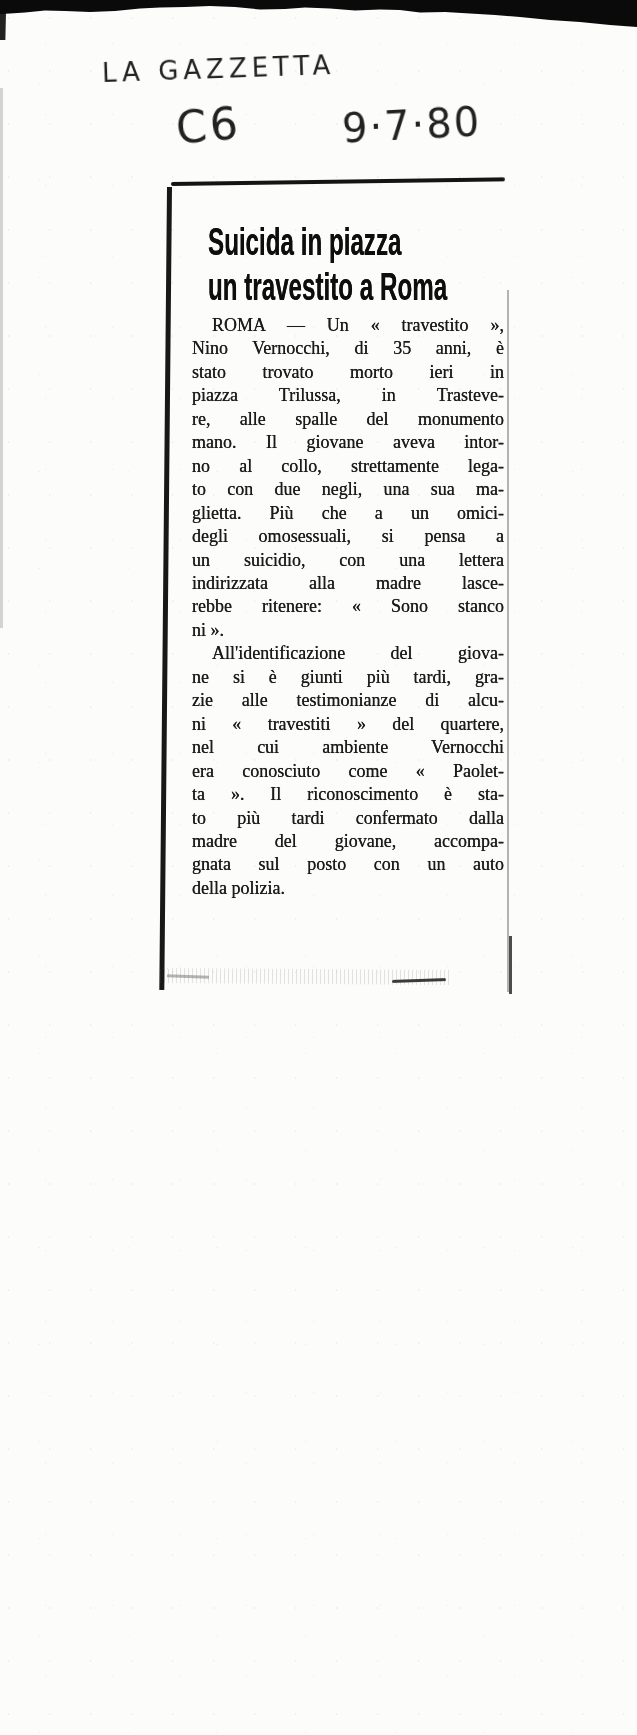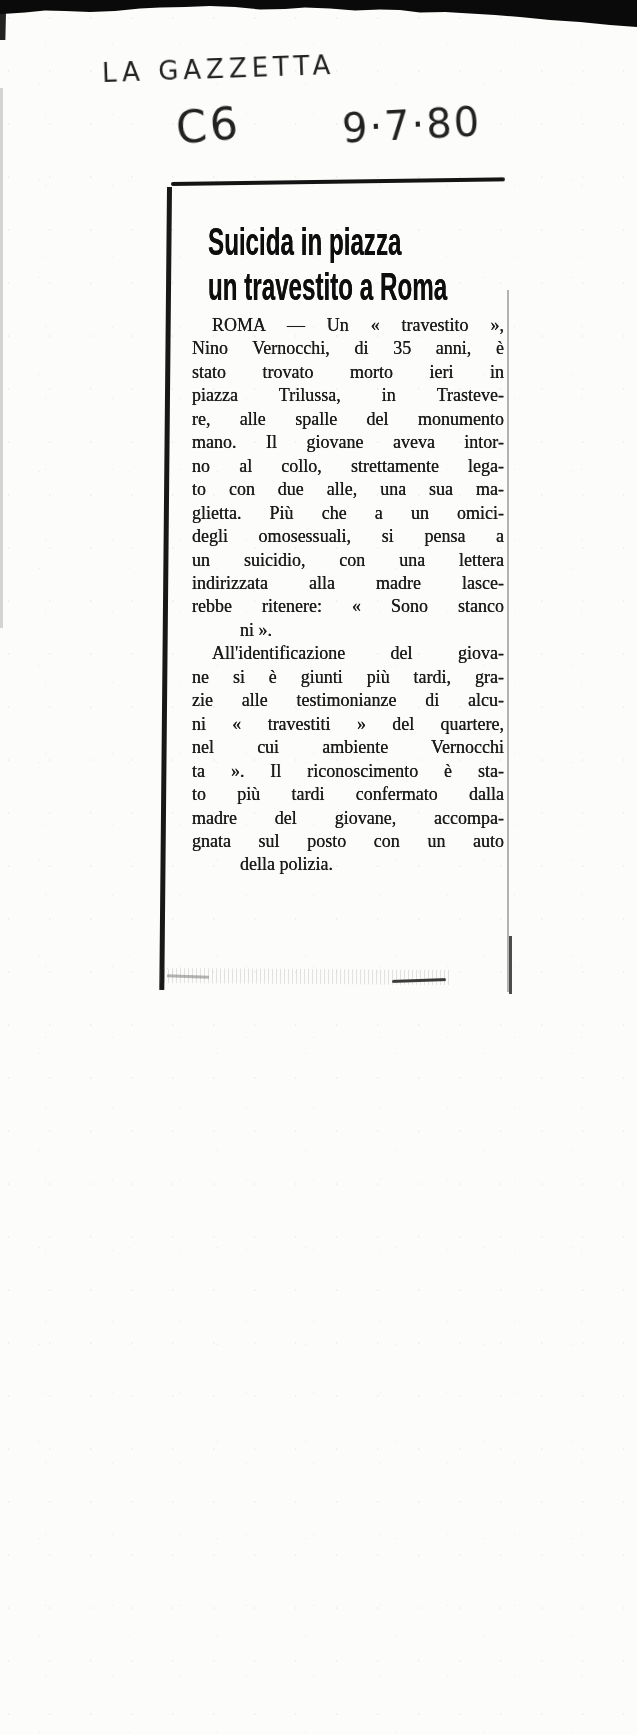--- a/index.html
+++ b/index.html
@@ -68,21 +68,21 @@
     letter-spacing: 0px; white-space: nowrap;
     text-shadow: 0 0 0.6px rgba(10,10,10,0.85);
   }
   .body-col {
     position: absolute; left: 192px; top: 314px; width: 312px;
     font-size: 18px; line-height: 23.45px; color: #1b1b1b;
     text-shadow: 0 0 0.45px rgba(20,20,20,0.85), 0 0 1px rgba(20,20,20,0.25);
   }
   .body-col .line { text-align: justify; text-align-last: justify; white-space: normal; }
   .body-col .line.indent { text-indent: 20px; }
-  .body-col .line.last { text-align: left; text-align-last: left; margin-left: 48px; }
+  .body-col .line.last { text-align: left; text-align-last: left; }
 
   
   .smudge {
     position: absolute; left: 160px; top: 969px; width: 292px; height: 15px;
     background: repeating-linear-gradient(88deg, rgba(90,90,90,0.28) 0 1px, transparent 1px 4px);
     opacity: 0.6; filter: blur(0.5px); transform: rotate(0.4deg);
   }
   .smudge-dash {
     position: absolute; left: 392px; top: 979px; width: 54px; height: 3px;
     background: #3a3a3a; transform: rotate(-2deg); filter: blur(0.4px); border-radius: 2px;
@@ -121,32 +121,33 @@
   </div>
 
   <div class="body-col" id="article-body">
       <div class="line indent">ROMA — Un « travestito »,</div>
       <div class="line">Nino Vernocchi, di 35 anni, è</div>
       <div class="line">stato trovato morto ieri in</div>
       <div class="line">piazza Trilussa, in Trasteve-</div>
       <div class="line">re, alle spalle del monumento</div>
       <div class="line">mano. Il giovane aveva intor-</div>
       <div class="line">no al collo, strettamente lega-</div>
-      <div class="line">to con due alle, una sua ma-</div>
+      <div class="line">to con due negli, una sua ma-</div>
       <div class="line">glietta. Più che a un omici-</div>
       <div class="line">degli omosessuali, si pensa a</div>
       <div class="line">un suicidio, con una lettera</div>
       <div class="line">indirizzata alla madre lasce-</div>
       <div class="line">rebbe ritenere: « Sono stanco</div>
       <div class="line last">ni ».</div>
       <div class="line indent">All'identificazione del giova-</div>
       <div class="line">ne si è giunti più tardi, gra-</div>
       <div class="line">zie alle testimonianze di alcu-</div>
       <div class="line">ni « travestiti » del quartere,</div>
       <div class="line">nel cui ambiente Vernocchi</div>
+      <div class="line">era conosciuto come « Paolet-</div>
       <div class="line">ta ». Il riconoscimento è sta-</div>
       <div class="line">to più tardi confermato dalla</div>
       <div class="line">madre del giovane, accompa-</div>
       <div class="line">gnata sul posto con un auto</div>
       <div class="line last">della polizia.</div>
     </div>
 
   <div class="smudge"></div>
   <div class="smudge-dash"></div>
   <div class="smudge-dash2"></div>

